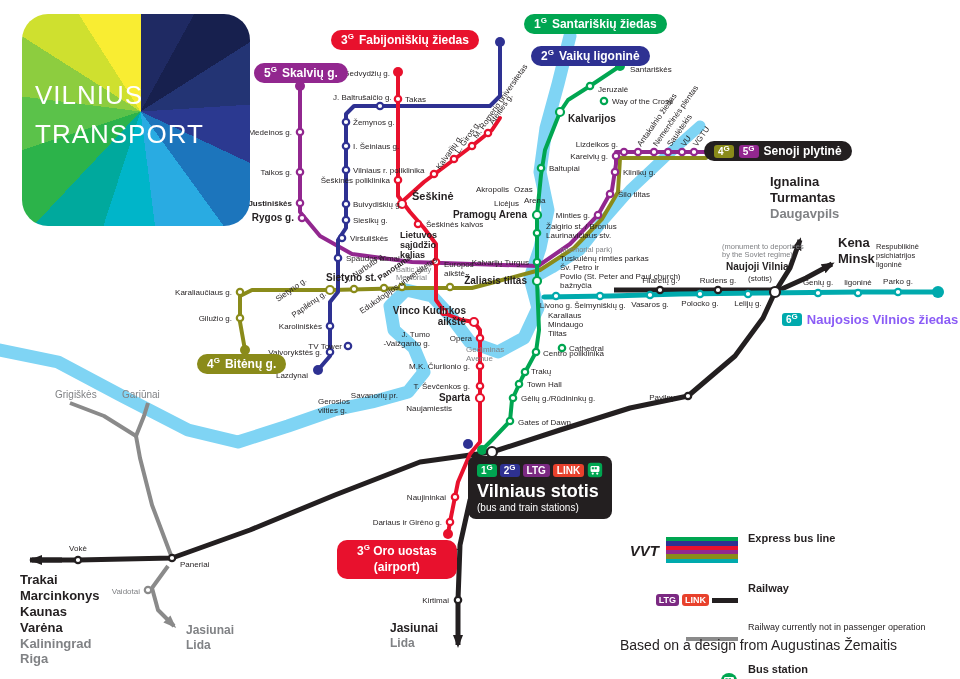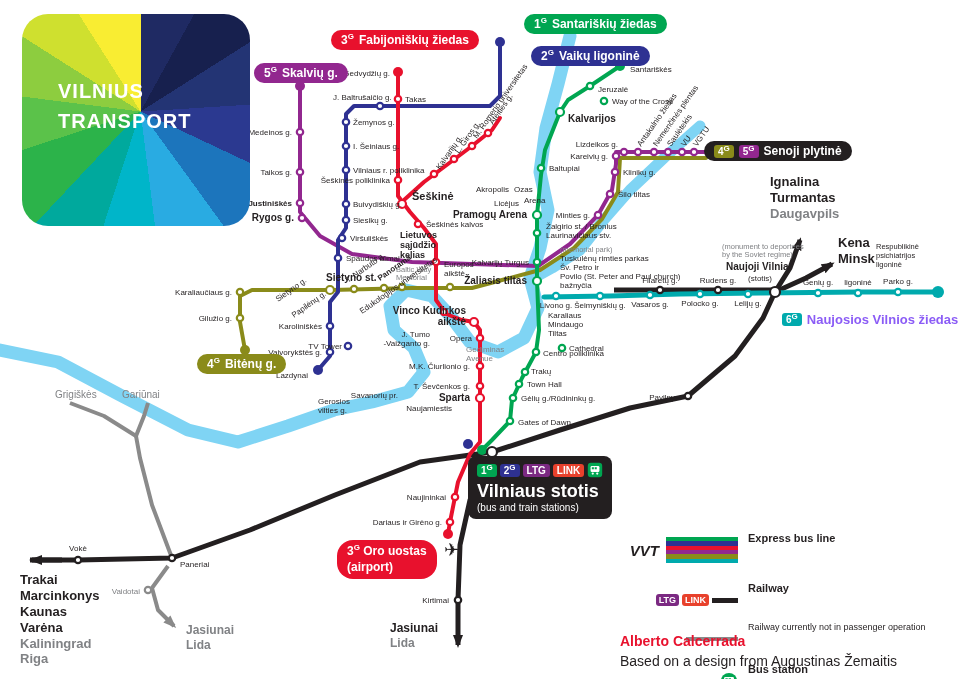--- a/index.html
+++ b/index.html
@@ -8,31 +8,31 @@
   #map{position:absolute;left:0;top:0;}
   #map text{font-family:"Liberation Sans",sans-serif;}
 
   
   .logo{position:absolute;left:22px;top:14px;width:228px;height:212px;border-radius:26px;
     background:conic-gradient(from 0deg at 52% 46%,
       #1f2a63 0% 8%, #17204e 8% 16%, #233474 16% 24%, #2b3990 24% 32%,
       #1c75bc 32% 40%, #29abe2 40% 48%, #00b5c9 48% 55%, #00a99d 55% 62%,
       #2cb34a 62% 70%, #5bc24a 70% 77%, #8dcd3f 77% 84%, #cfe02f 84% 91%,
       #f9ed32 91% 100%);}
-  .logo-text{position:absolute;left:36px;top:62px;color:#fff;font-size:20px;letter-spacing:1px;
-    line-height:1.5;font-weight:700;}
+  .logo-text{position:absolute;left:13px;top:62px;color:#fff;font-size:26px;letter-spacing:1px;
+    line-height:1.5;font-weight:400;}
 
   
   .badge{position:absolute;display:flex;align-items:center;gap:5px;color:#fff;font-weight:bold;
     font-size:12px;border-radius:12px;padding:3px 10px;white-space:nowrap;z-index:5;}
   .badge sup{font-size:8px;line-height:0;}
   .badge .chip{display:inline-block;padding:1px 4px;border-radius:3px;font-size:10px;color:#fff;}
   .badge.chip-text{background:transparent !important;padding:0;}
   .badge.chip-text .blabel{font-size:13px;}
-  .badge.pill2{display:block;border-radius:16px;font-size:12px;line-height:1.3;padding:4px 10px;}
+  .badge.pill2{display:block;text-align:center;border-radius:10px;font-size:12px;line-height:1.3;padding:4px 20px;}
   .badge.station{display:block;border-radius:8px;padding:6px 9px;}
   .badge.station .chiprow{display:flex;gap:3px;align-items:center;margin-bottom:3px;}
   .badge.station .bline1{font-size:18px;}
   .badge.station .bline2{font-size:10px;font-weight:normal;}
 
   
   .legend{position:absolute;left:620px;top:513px;width:338px;z-index:4;}
   .lrow{display:flex;align-items:center;margin-bottom:7px;}
   .licon{width:128px;display:flex;align-items:center;justify-content:flex-end;padding-right:10px;
     box-sizing:border-box;gap:3px;margin-top:24px;}
@@ -403,17 +403,16 @@
     </div>
     <div class="lrow">
       <span class="licon">
         <span class="plane-red">✈</span>
       </span>
       <span class="ltext">Airport</span>
     </div>
   </div>
 
   <div class="credits">
-    <div class="credit-author">Alberto Calcerrada</div>
     <div class="credit-based">Based on a design from Augustinas Žemaitis</div>
   </div>
 
 </div>
 
 </body></html>

